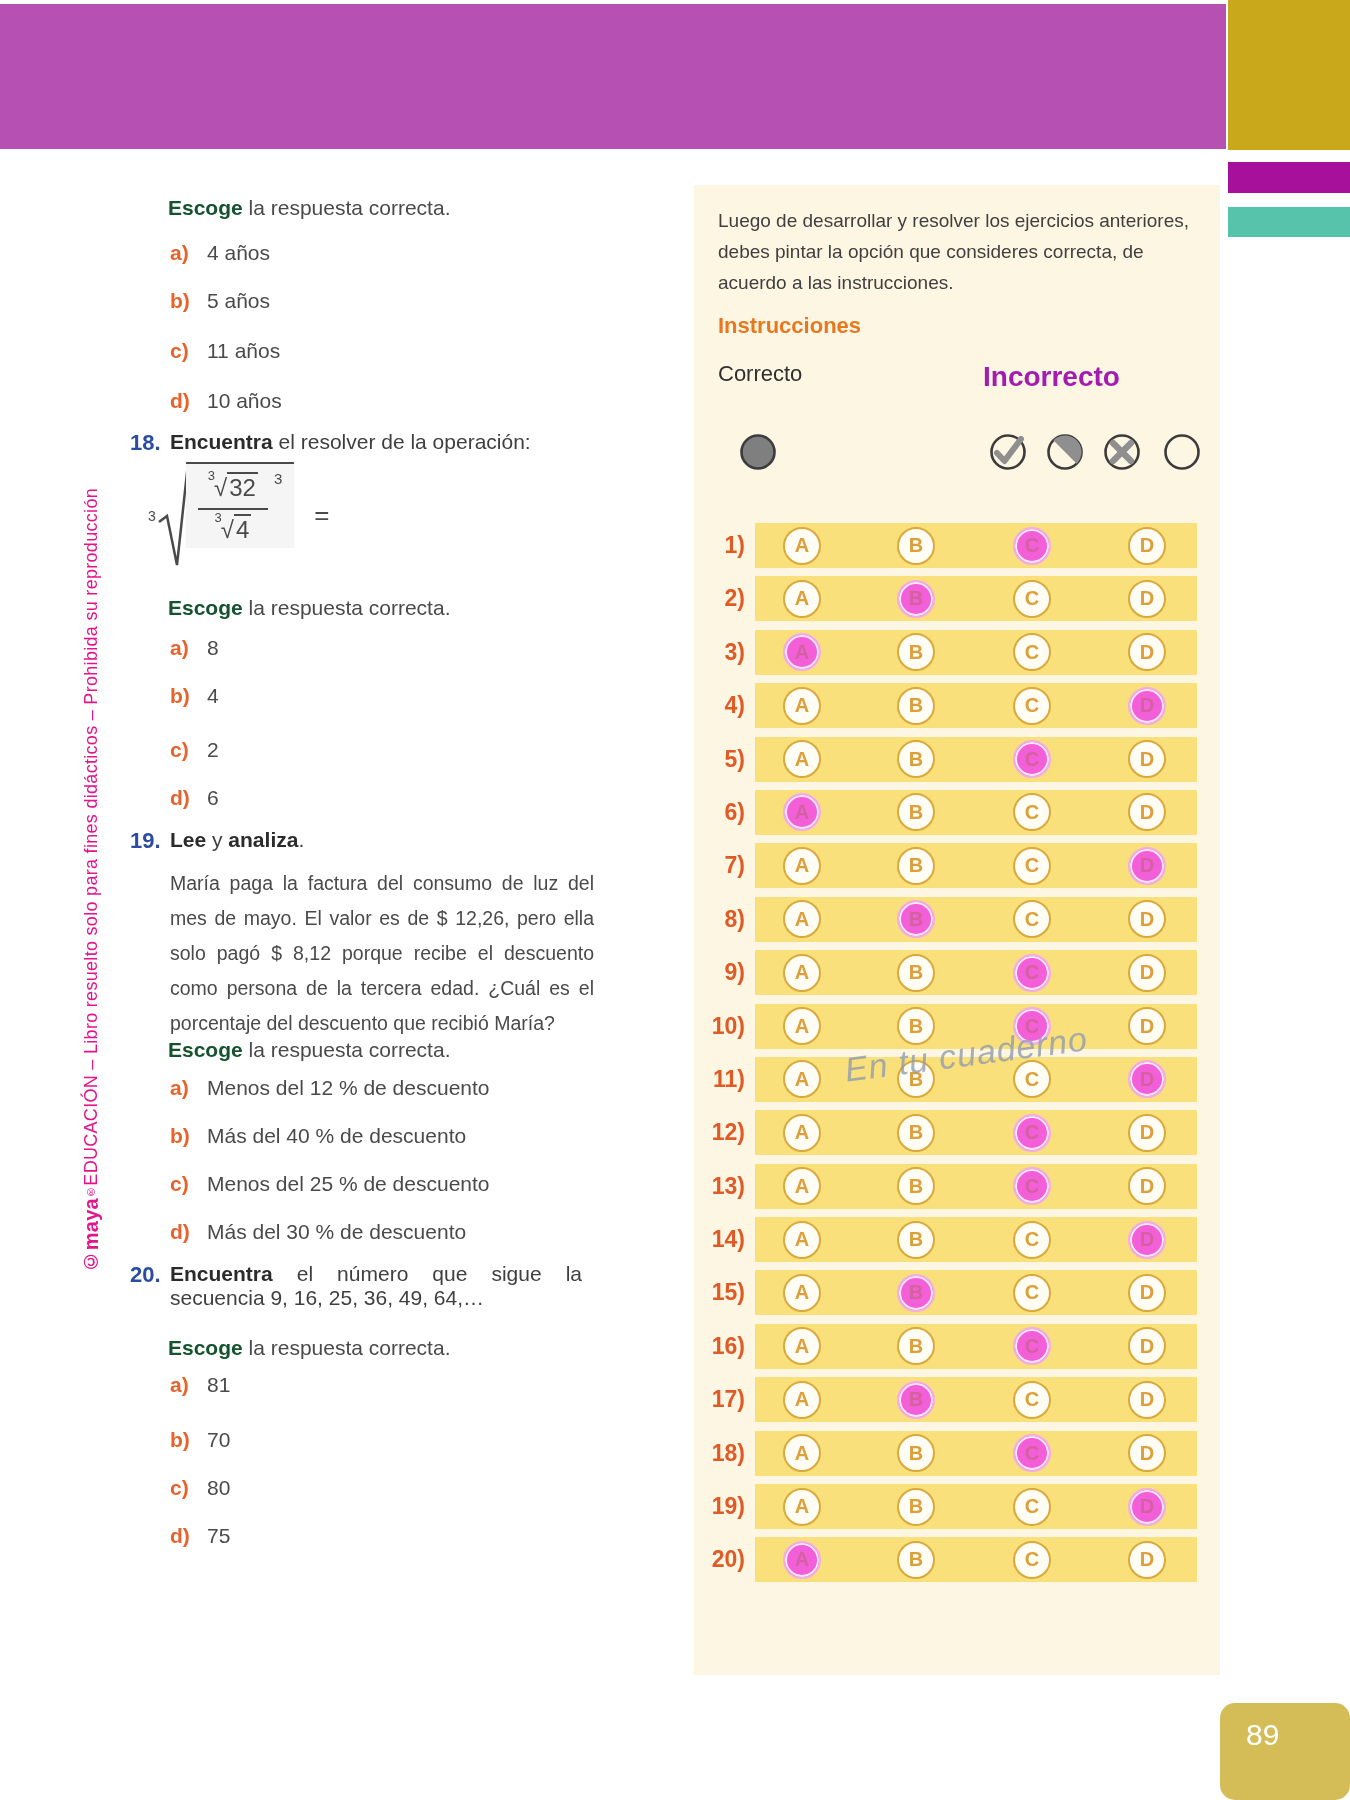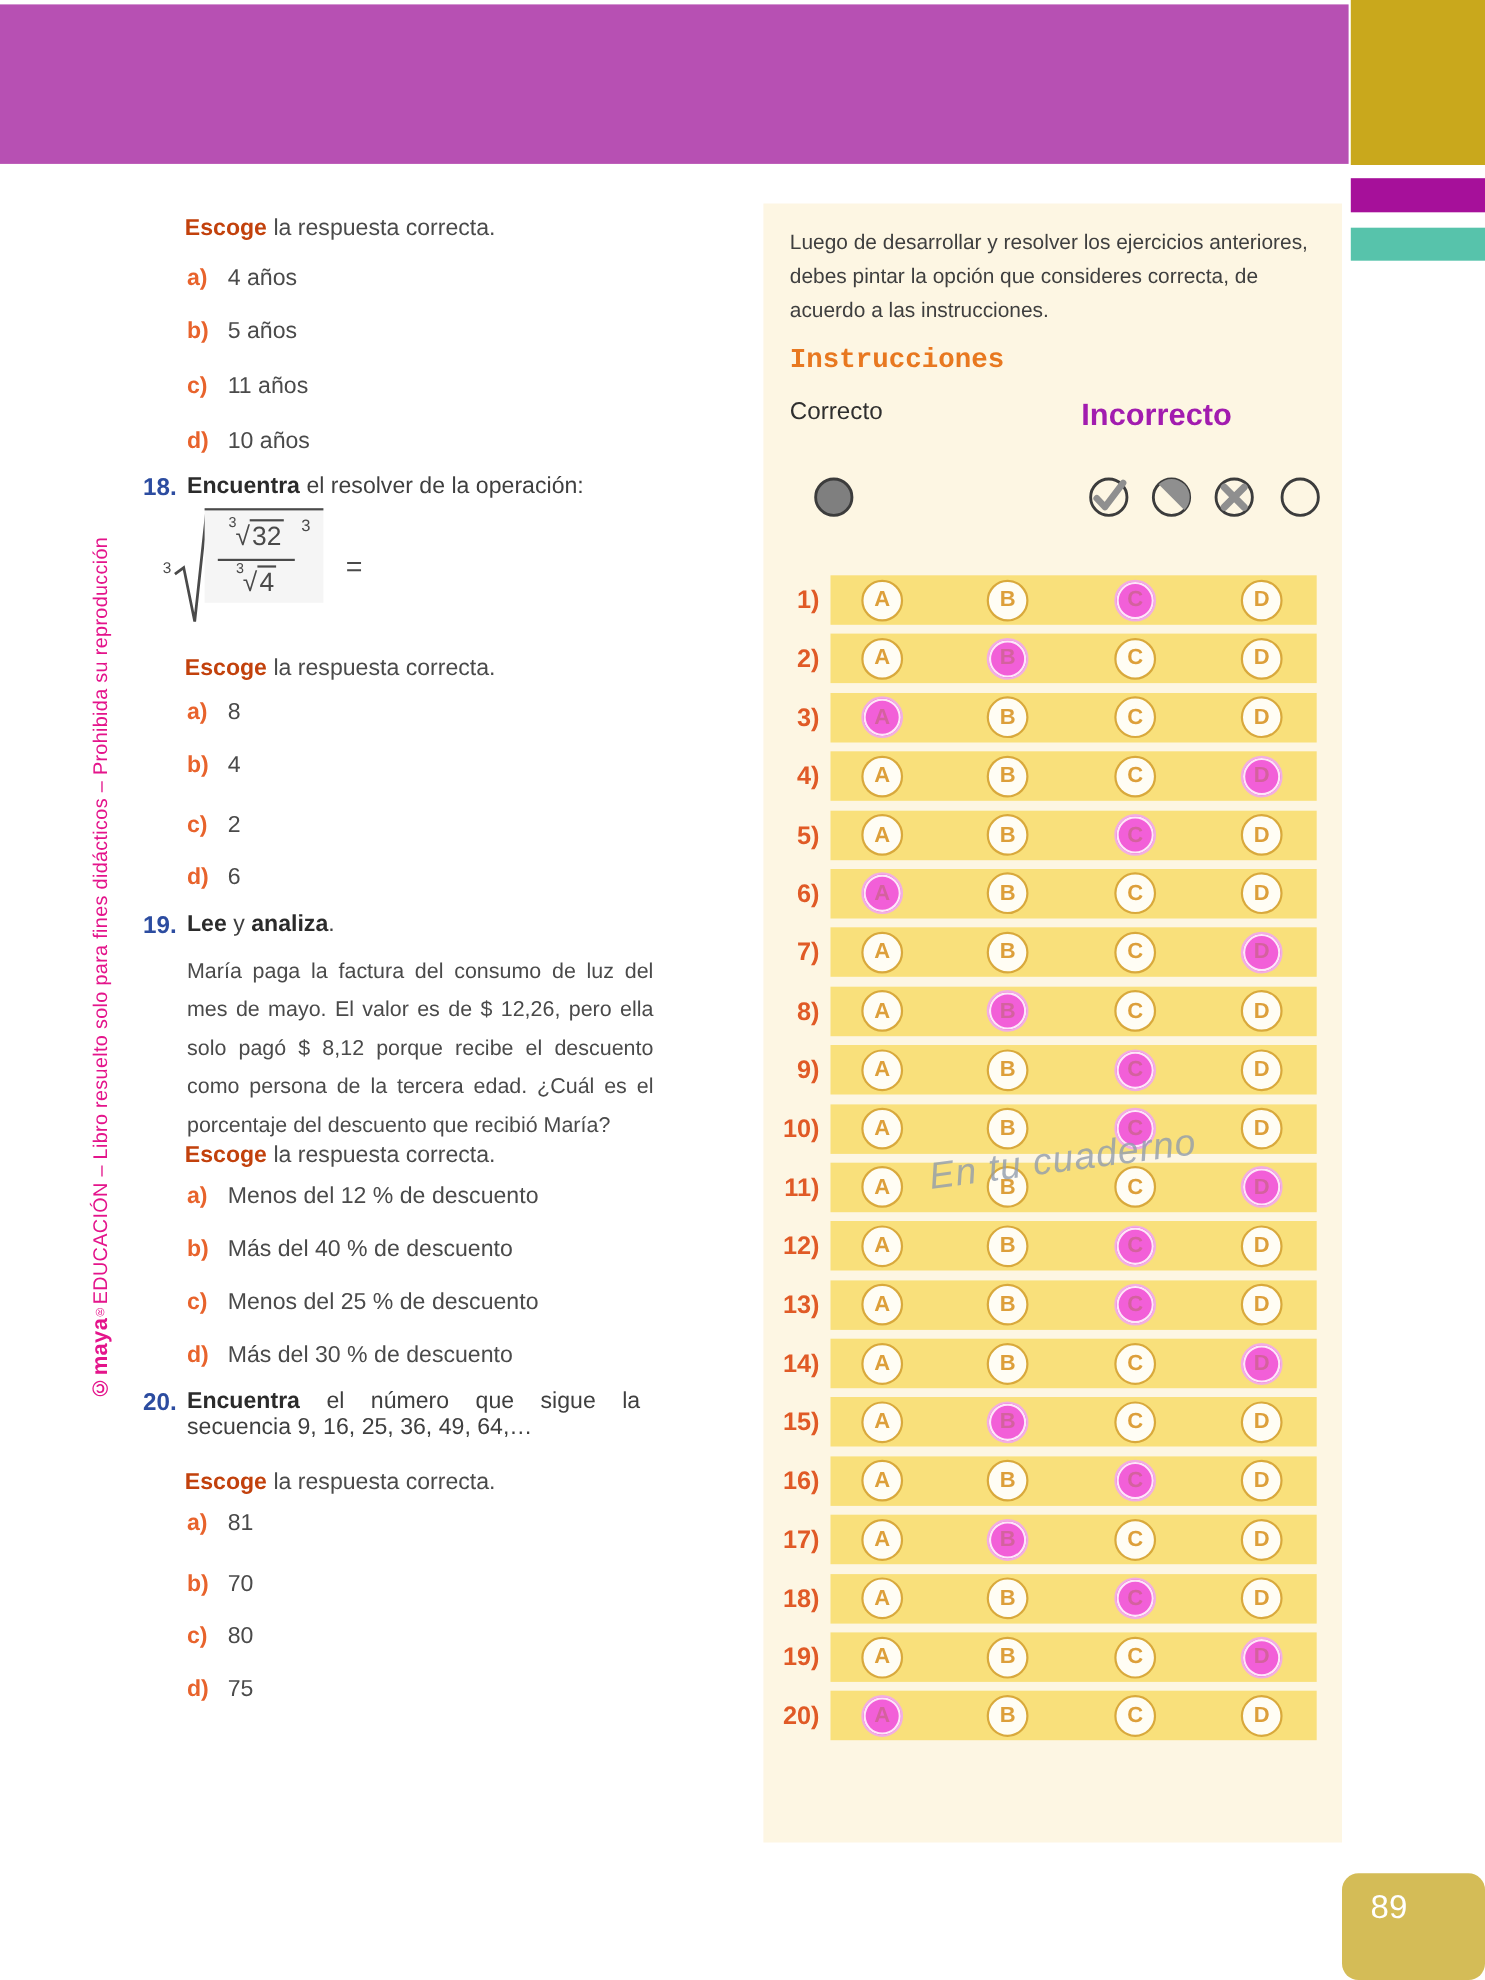--- a/index.html
+++ b/index.html
@@ -16,21 +16,21 @@
 
   
   .sidebar-note{position:absolute;left:70px;top:430px;width:42px;height:900px;display:flex;align-items:center;justify-content:center;}
   .sidebar-inner{writing-mode:vertical-rl;transform:rotate(180deg);white-space:nowrap;
         color:var(--sidebar_pink,#e4148b);font-size:18px;letter-spacing:.3px;}
   .sidebar-brand{font-weight:bold;font-size:20px;}
   .sidebar-reg{font-size:11px;}
 
   
   .choose{position:absolute;left:168px;font-size:21px;white-space:nowrap;color:#4a4a4a;}
-  .choose b{color:#c2410c;}
+  .choose b{color:#14532d;}
   .opt{position:absolute;left:170px;display:flex;font-size:21px;color:#4a4a4a;white-space:nowrap;}
   .opt-letter{color:var(--option_orange,#e8632c);font-weight:bold;width:37px;flex:none;}
   .q-head{position:absolute;left:130px;display:flex;font-size:21px;color:#3f3f3f;}
   .q-num{color:var(--question_blue,#2c4ca0);font-weight:bold;width:40px;flex:none;font-size:22px;}
   .q-title b{color:#2b2b2b;}
   .q-head.wide .q-title{width:412px;text-align:justify;}
   .q-para{position:absolute;left:170px;top:866px;width:424px;font-size:19.5px;line-height:35px;text-align:justify;color:#4a4a4a;}
 
   
   .formula{position:absolute;left:148px;top:462px;display:flex;align-items:center;color:#4a4a4a;}
@@ -42,21 +42,21 @@
   .frac-num{padding:2px 10px 6px;border-bottom:2px solid #4a4a4a;}
   .frac-den{padding-top:6px;}
   .iroot sup{font-size:13px;position:relative;top:-7px;margin-right:-1px;}
   .uc{border-top:2px solid #4a4a4a;padding:0 2px;}
   .big-exp{font-size:15px;margin-left:6px;margin-top:-2px;}
   .equals{font-size:26px;margin-left:20px;}
 
   
   .panel{position:absolute;left:694px;top:185px;width:526px;height:1490px;background:var(--panel_cream,#fdf6e3);}
   .panel-intro{position:absolute;left:24px;top:20px;width:494px;font-size:19px;line-height:31px;color:#3f3f3f;}
-  .panel-instr{position:absolute;left:24px;top:128px;font-size:25px;font-weight:bold;color:var(--heading_orange,#e87820);font-family:Liberation Mono, monospace;}
+  .panel-instr{position:absolute;left:24px;top:128px;font-size:22px;font-weight:bold;color:var(--heading_orange,#e87820);}
   .lbl-correct{position:absolute;left:24px;top:176px;font-size:22px;font-weight:normal;color:#2f2f2f;}
   .lbl-incorrect{position:absolute;left:289px;top:176px;font-size:28px;font-weight:bold;color:#a21caf;}
   .icon40{position:absolute;width:40px;height:40px;top:247px;}
   .grid{position:absolute;left:0;top:338px;width:526px;}
   .answer-row{display:flex;align-items:center;height:45px;margin-bottom:8.4px;}
   .row-num{width:51px;text-align:right;font-size:23px;font-weight:bold;color:var(--number_orange,#e05a26);flex:none;}
   .row-bar{margin-left:10px;width:442px;height:45px;background:var(--row_yellow,#f9e07b);position:relative;flex:none;}
   .bubble{position:absolute;top:3.5px;width:38px;height:38px;border-radius:50%;box-sizing:border-box;
         background:#fffdf4;border:2px solid #d9a93c;display:flex;align-items:center;justify-content:center;
         font-size:20px;font-weight:bold;color:var(--letter_orange,#dd9f3a);}

